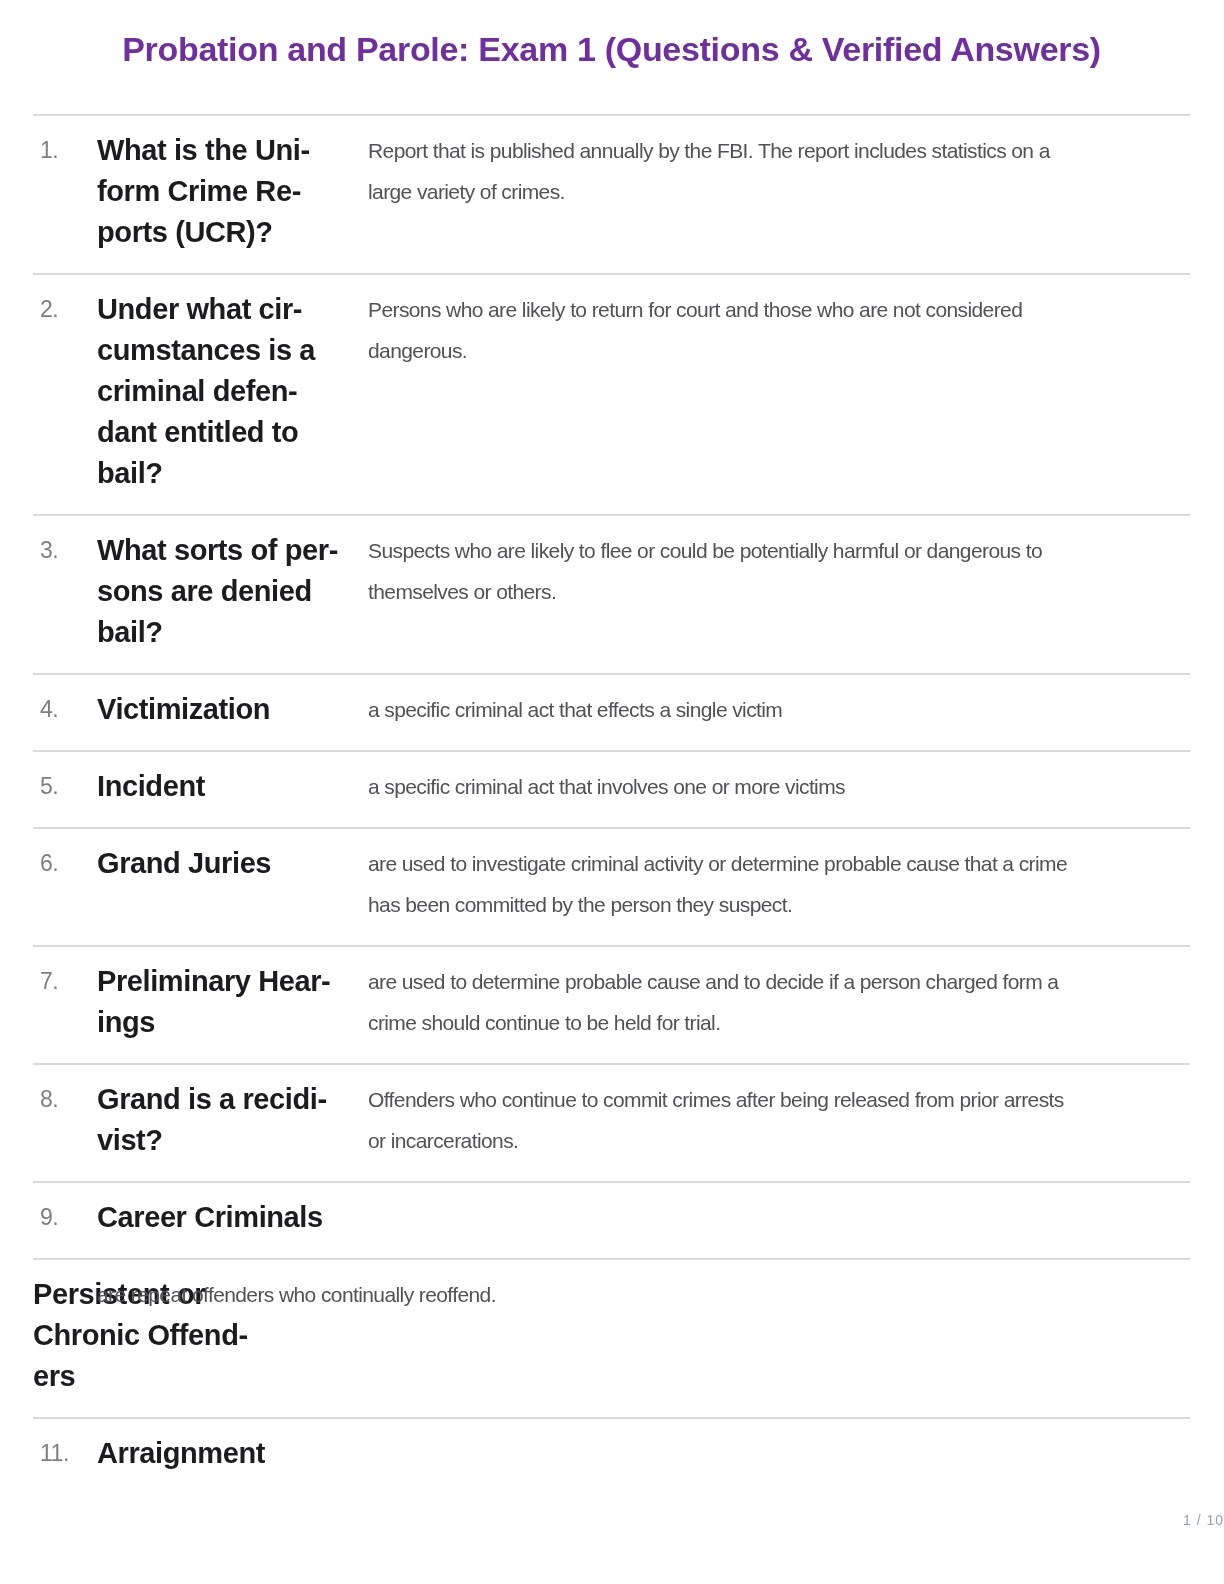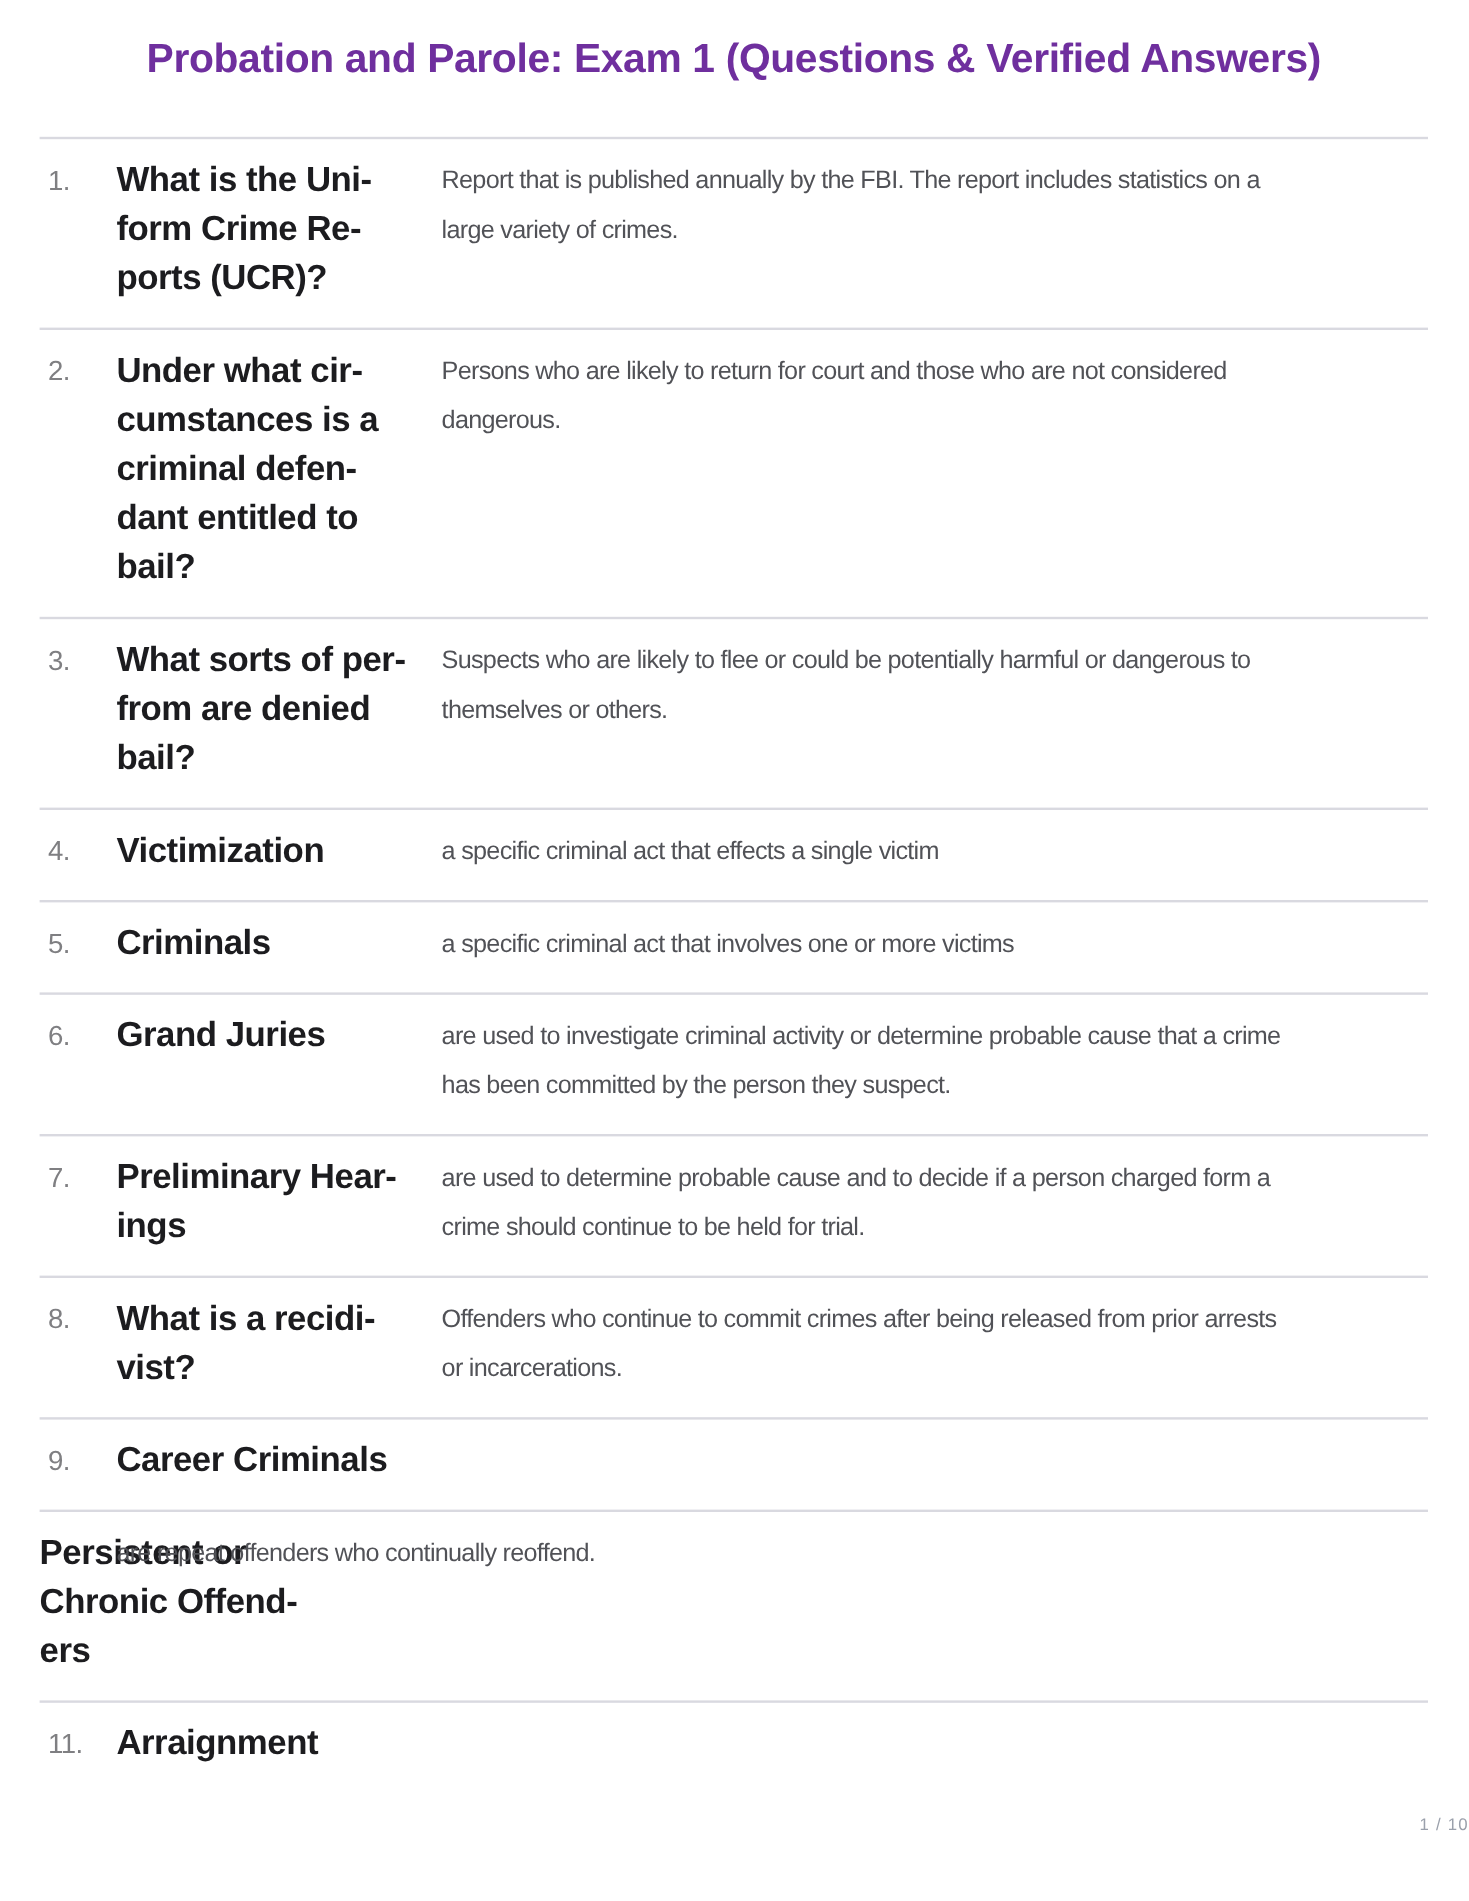--- a/index.html
+++ b/index.html
@@ -100,56 +100,56 @@
 criminal defen-
 dant entitled to
 bail?</div>
     <div class="answer">Persons who are likely to return for court and those who are not considered
 dangerous.</div>
   </div>
 
   <div class="row">
     <div class="num">3.</div>
     <div class="question">What sorts of per-
-from are denied
+sons are denied
 bail?</div>
     <div class="answer">Suspects who are likely to flee or could be potentially harmful or dangerous to
 themselves or others.</div>
   </div>
 
   <div class="row">
     <div class="num">4.</div>
     <div class="question">Victimization</div>
     <div class="answer">a specific criminal act that effects a single victim</div>
   </div>
 
   <div class="row">
     <div class="num">5.</div>
-    <div class="question">Criminals</div>
+    <div class="question">Incident</div>
     <div class="answer">a specific criminal act that involves one or more victims</div>
   </div>
 
   <div class="row">
     <div class="num">6.</div>
     <div class="question">Grand Juries</div>
     <div class="answer">are used to investigate criminal activity or determine probable cause that a crime
 has been committed by the person they suspect.</div>
   </div>
 
   <div class="row">
     <div class="num">7.</div>
     <div class="question">Preliminary Hear-
 ings</div>
     <div class="answer">are used to determine probable cause and to decide if a person charged form a
 crime should continue to be held for trial.</div>
   </div>
 
   <div class="row">
     <div class="num">8.</div>
-    <div class="question">What is a recidi-
+    <div class="question">Grand is a recidi-
 vist?</div>
     <div class="answer">Offenders who continue to commit crimes after being released from prior arrests
 or incarcerations.</div>
   </div>
 
   <div class="row">
     <div class="num">9.</div>
     <div class="question">Career Criminals</div>
   </div>
 

